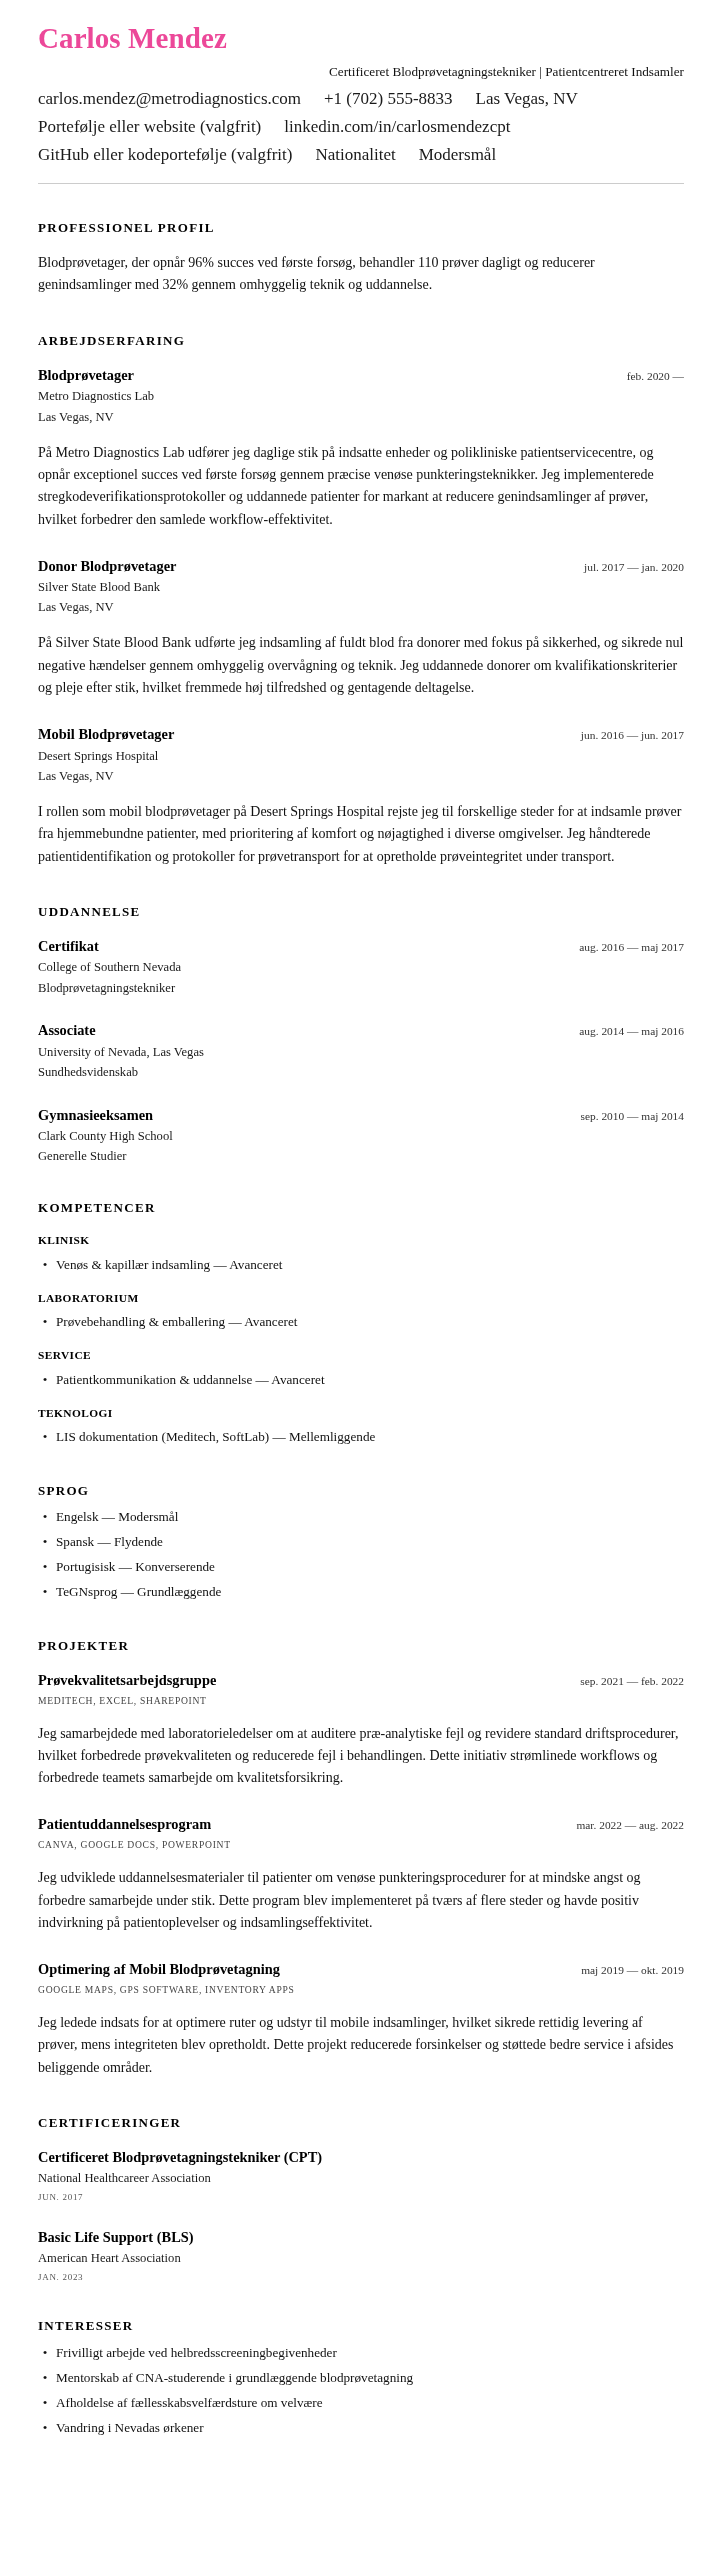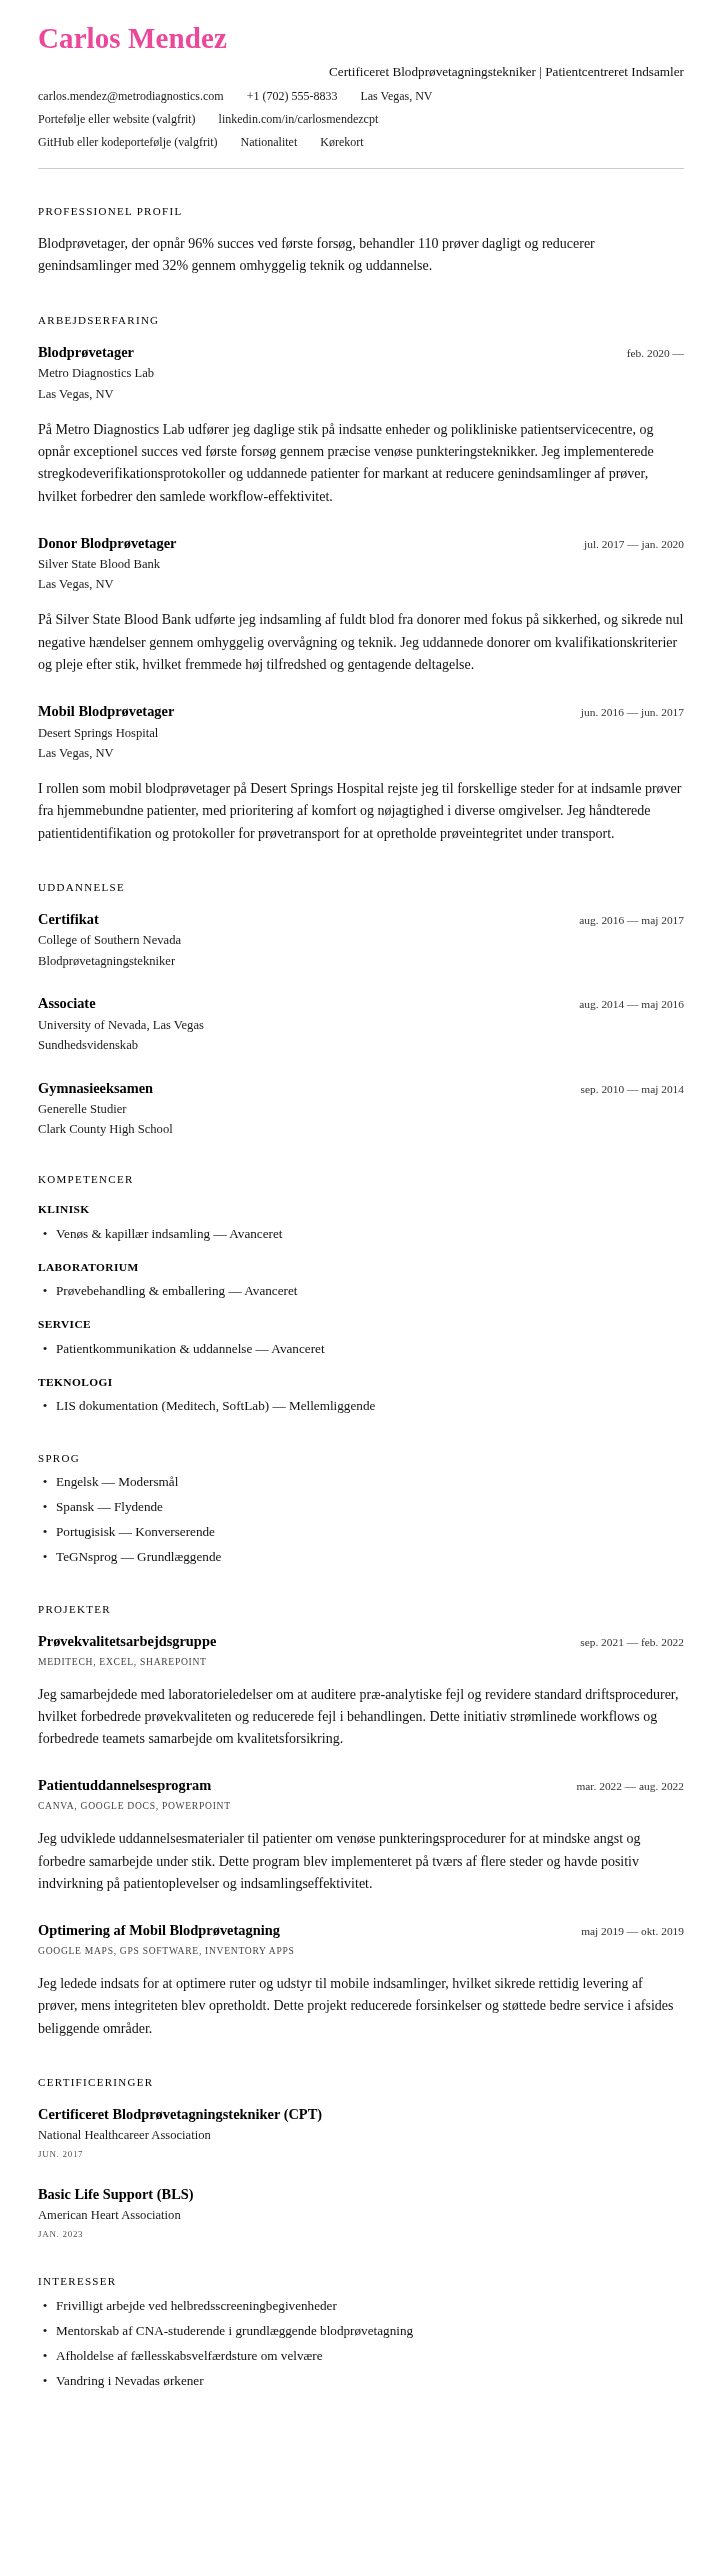--- a/index.html
+++ b/index.html
@@ -9,27 +9,27 @@
     min-height: 2576px;
     background: #ffffff;
     color: #111111;
     font-family: "Liberation Serif", "DejaVu Serif", serif;
   }
   .page { padding: 21.7px 38px 42px 38px; }
 
   
   .name { font-size: 29px; font-weight: 700; color: #ec4899; letter-spacing: 0.1px; }
   .role { font-size: 13.2px; margin-top: 9.6px; color: #111; text-align: right; }
-  .contact-row { display: flex; gap: 23px; margin-top: 8.4px; font-size: 12px; color: #1a1a1a; flex-wrap: wrap; }
+  .contact-row { display: flex; gap: 23px; margin-top: 8.4px; font-size: 17px; color: #1a1a1a; flex-wrap: wrap; }
   .divider { border: 0; border-top: 0.6px solid #cccccc; margin-top: 18px; }
 
   
   .section { margin-top: 36px; }
   .section-heading {
-    font-size: 11px; font-weight: 400; letter-spacing: 1.3px;
+    font-size: 13px; font-weight: 700; letter-spacing: 1.3px;
     color: #000; text-transform: uppercase;
   }
 
   
   .entry { margin-top: 18px; }
   .entry + .entry { margin-top: 26.5px; }
   .entry-head { display: flex; justify-content: space-between; align-items: baseline; }
   .entry-title { font-size: 14.4px; font-weight: 700; color: #000; }
   .entry-dates { font-size: 11.4px; color: #333; white-space: nowrap; margin-left: 14.4px; }
   .entry-sub { font-size: 12.6px; margin-top: 5.4px; color: #1a1a1a; }
@@ -78,21 +78,21 @@
       <span>+1 (702) 555-8833</span>
       <span>Las Vegas, NV</span>
     </div>
     <div class="contact-row">
       <span>Portefølje eller website (valgfrit)</span>
       <span>linkedin.com/in/carlosmendezcpt</span>
     </div>
     <div class="contact-row">
       <span>GitHub eller kodeportefølje (valgfrit)</span>
       <span>Nationalitet</span>
-      <span>Kørekort</span>
+      <span>Modersmål</span>
     </div>
     <hr class="divider">
   </header>
 
   <section class="section">
     <h2 class="section-heading">PROFESSIONEL PROFIL</h2>
     <p class="body-text">Blodprøvetager, der opnår 96% succes ved første forsøg, behandler 110 prøver dagligt og reducerer genindsamlinger med 32% gennem omhyggelig teknik og uddannelse.</p>
   </section>
 
   <section class="section">
@@ -148,22 +148,22 @@
       </div>
       <div class="entry-sub">University of Nevada, Las Vegas</div>
       <div class="entry-sub">Sundhedsvidenskab</div>
     </article>
 
     <article class="entry">
       <div class="entry-head">
         <h3 class="entry-title">Gymnasieeksamen</h3>
         <span class="entry-dates">sep. 2010 — maj 2014</span>
       </div>
+      <div class="entry-sub">Clark County High School</div>
       <div class="entry-sub">Generelle Studier</div>
-      <div class="entry-sub">Clark County High School</div>
     </article>
   </section>
 
   <section class="section">
     <h2 class="section-heading">KOMPETENCER</h2>
 
     <div class="skill-group">
       <h3 class="skill-category">KLINISK</h3>
       <ul class="bullet-list">
         <li>Venøs &amp; kapillær indsamling — Avanceret</li>

